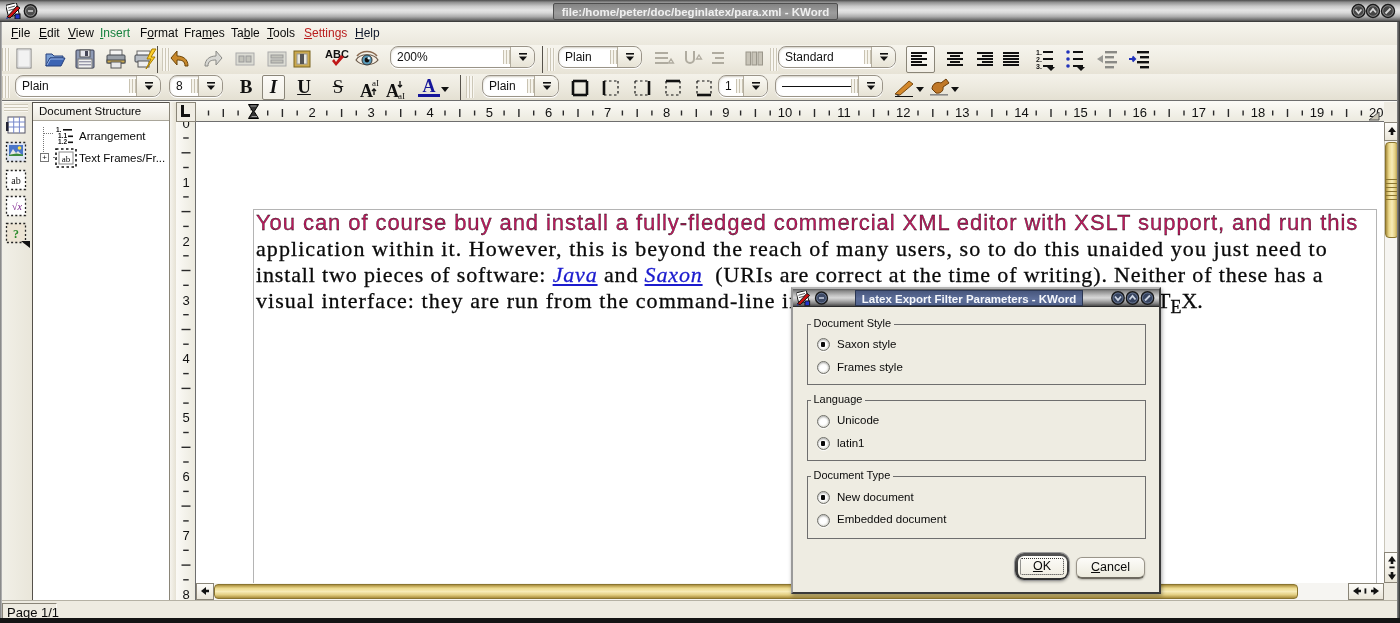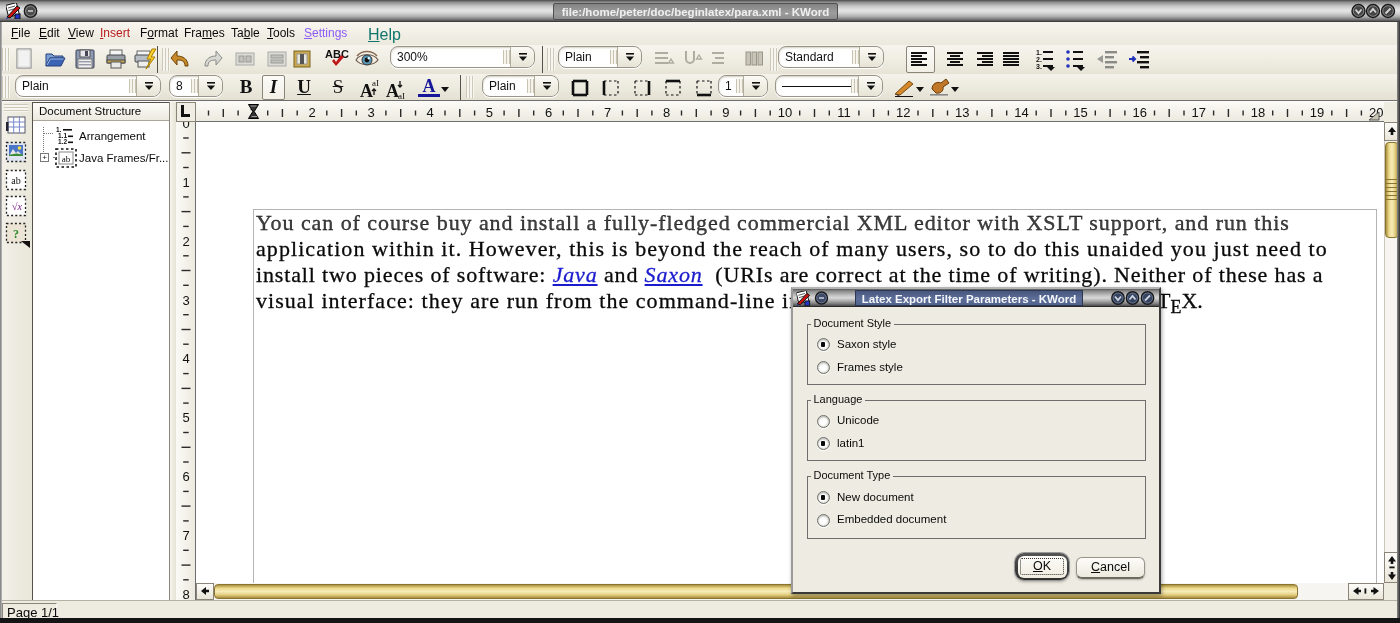--- a/index.html
+++ b/index.html
@@ -38,27 +38,27 @@
     <path d="M1370 12.5 L1373 9 L1376 12.5" stroke="#d6d6d6" stroke-width="1.8" fill="none"></path>
 <circle cx="1388" cy="11" r="6.5" fill="#464646" stroke="#1a1a1a" stroke-width="1.4"></circle>
     <circle cx="1388" cy="11" r="5.3" fill="none" stroke="#bbb" stroke-width="1" opacity="0.55"></circle>
     <path d="M1385.5 13.5 L1390.5 8.5" stroke="#d6d6d6" stroke-width="1.8" fill="none"></path>
 </svg>
 <div class="ab" style="left:553px;top:2.5px;width:285px;height:17px;background:linear-gradient(180deg,#838383,#9d9d9d 60%,#8c8c8c);border:1px solid #4f4f4f;border-radius:2px;color:#efefef;font-weight:bold;font-size:11.5px;text-align:center;line-height:16px;white-space:nowrap">file:/home/peter/doc/beginlatex/para.xml - KWord</div>
 <div class="ab" style="left:0;top:22px;width:1400px;height:23px;background:linear-gradient(180deg,#f7f5ee,#ebe8dd)"></div>
 <div class="ab" style="left:11px;top:26px;font-size:12px;color:#0a0a0a"><u>F</u>ile</div>
 <div class="ab" style="left:39px;top:26px;font-size:12px;color:#0a0a0a"><u>E</u>dit</div>
 <div class="ab" style="left:68px;top:26px;font-size:12px;color:#0a0a0a"><u>V</u>iew</div>
-<div class="ab" style="left:100px;top:26px;font-size:12px;color:#b91c1c"><u>I</u>nsert</div>
+<div class="ab" style="left:100px;top:26px;font-size:12px;color:#15803d"><u>I</u>nsert</div>
 <div class="ab" style="left:140px;top:26px;font-size:12px;color:#0a0a0a">F<u>o</u>rmat</div>
 <div class="ab" style="left:184px;top:26px;font-size:12px;color:#0a0a0a">Fra<u>m</u>es</div>
 <div class="ab" style="left:231px;top:26px;font-size:12px;color:#0a0a0a">Ta<u>b</u>le</div>
 <div class="ab" style="left:267px;top:26px;font-size:12px;color:#0a0a0a"><u>T</u>ools</div>
-<div class="ab" style="left:304px;top:26px;font-size:12px;color:#8b5cf6"><u>S</u>ettings</div>
-<div class="ab" style="left:368px;top:26px;font-size:16px;color:#0f766e"><u>H</u>elp</div>
+<div class="ab" style="left:304px;top:26px;font-size:12px;color:#b91c1c"><u>S</u>ettings</div>
+<div class="ab" style="left:355px;top:26px;font-size:12px;color:#0f172a"><u>H</u>elp</div>
 <div class="ab" style="left:0;top:45px;width:1400px;height:29px;background:linear-gradient(180deg,#f6f4ed 0%,#efece2 55%,#e7e3d6 100%)"></div>
 <div class="ab" style="left:0;top:74px;width:1400px;height:26px;background:linear-gradient(180deg,#f4f2ea 0%,#ece9de 55%,#e4e0d2 100%)"></div>
 <div class="ab" style="left:0;top:100px;width:1400px;height:1px;background:#6e6e6e"></div>
 <div class="ab" style="left:0;top:101px;width:1400px;height:1px;background:#fbfaf6"></div>
 <div class="ab" style="left:2px;top:48px;width:8px;height:23px;background:repeating-linear-gradient(90deg,#cdc8b8 0 1px,#f8f6f0 1px 3px)"></div>
 <div class="ic" style="left:12px;top:47px"><svg width="24" height="24" viewBox="0 0 24 24" style="">
       <rect x="5" y="2" width="14" height="19" fill="#fdfdfd" stroke="#7a7a7a"></rect>
       <rect x="6" y="3" width="12" height="17" fill="#f2f2f2" stroke="#d5d5d5"></rect>
     </svg></div>
 <div class="ic" style="left:43px;top:47px"><svg width="24" height="24" viewBox="0 0 24 24" style="">
@@ -114,21 +114,21 @@
       <path d="M7 14 L11 19 L19 10 L16 8 L11 15 L9 12 Z" fill="#c01818"></path>
     </svg></div>
 <div class="ic" style="left:355px;top:47px"><svg width="24" height="24" viewBox="0 0 24 24" style="">
       <path d="M1 13 C5 6 19 6 23 13 C19 19 5 19 1 13 Z" fill="#f4ede2" stroke="#6a5a4a" stroke-width="1.2"></path>
       <path d="M2 9 C7 3 17 3 22 9" fill="none" stroke="#8a6a50" stroke-width="1.6"></path>
       <circle cx="12" cy="13" r="5" fill="#5a9ab8" stroke="#333"></circle>
       <circle cx="12" cy="13" r="2.4" fill="#111"></circle>
       <circle cx="13.8" cy="11.2" r="1.2" fill="#e8f8ff"></circle>
     </svg></div>
 <div class="kc" style="left:390px;top:46px;width:145px;height:22px">
-    <div class="fld" style="left:6px;top:3px">300%</div>
+    <div class="fld" style="left:6px;top:3px">200%</div>
     <div class="rg"></div>
     <div class="btn">
       <svg class="arr" width="12" height="10">
         <rect x="2" y="1" width="8" height="1.6" fill="#111"></rect>
         <path d="M2 4.5 L10 4.5 L6 9 Z" fill="#111"></path>
       </svg>
     </div>
   </div>
 <div class="ab" style="left:542px;top:46px;width:1px;height:27px;background:#55514a"></div>
 <div class="ab" style="left:547px;top:48px;width:8px;height:23px;background:repeating-linear-gradient(90deg,#cdc8b8 0 1px,#f8f6f0 1px 3px)"></div>
@@ -156,21 +156,21 @@
       <rect x="6" y="5" width="12" height="2" fill="#b0aca0"></rect>
       <rect x="9" y="10" width="9" height="2" fill="#b0aca0"></rect>
       <rect x="6" y="15" width="12" height="2" fill="#b0aca0"></rect>
     </svg></div>
 <div class="ic" style="left:742px;top:47px"><svg width="24" height="24" viewBox="0 0 24 24" style="">
       <rect x="4" y="5" width="4.5" height="13" fill="#c8c4b8" stroke="#9a968a"></rect>
       <rect x="10" y="5" width="4.5" height="13" fill="#c8c4b8" stroke="#9a968a"></rect>
       <rect x="16" y="5" width="4.5" height="13" fill="#c8c4b8" stroke="#9a968a"></rect>
     </svg></div>
 <div class="ab" style="left:770px;top:48px;width:8px;height:23px;background:repeating-linear-gradient(90deg,#cdc8b8 0 1px,#f8f6f0 1px 3px)"></div>
-<div class="kc" style="left:778px;top:46px;width:106px;height:22px">
+<div class="kc" style="left:778px;top:46px;width:118px;height:22px">
     <div class="fld" style="left:6px;top:3px">Standard</div>
     <div class="rg"></div>
     <div class="btn">
       <svg class="arr" width="12" height="10">
         <rect x="2" y="1" width="8" height="1.6" fill="#111"></rect>
         <path d="M2 4.5 L10 4.5 L6 9 Z" fill="#111"></path>
       </svg>
     </div>
   </div>
 <div class="chk" style="left:906px;top:46px;width:29px;height:27px;background:linear-gradient(180deg,#fcfbf8,#f2efe6)"></div>
@@ -397,21 +397,21 @@
       <text x="3" y="18" font-size="6.5" font-weight="bold" fill="#111" font-family="Liberation Sans,sans-serif">1.2</text>
       <rect x="13" y="15.5" width="5" height="1.6" fill="#111"></rect>
     </svg></div>
 <div class="ab" style="left:79px;top:130px;font-size:11.5px;color:#0a0a0a">Arrangement</div>
 <div class="ab" style="left:40px;top:153px;width:9px;height:9px;border:1px solid #777;background:#fff;font-size:8px;line-height:7px;text-align:center;color:#111">+</div>
 <div class="ab" style="left:55px;top:148px"><svg width="22" height="20" viewBox="0 0 22 20" style="">
       <rect x="1" y="1" width="20" height="18" fill="none" stroke="#111" stroke-width="1.6" stroke-dasharray="2.5 2.5"></rect>
       <rect x="4" y="4" width="14" height="12" fill="#fff" stroke="#888"></rect>
       <text x="11" y="14" font-size="9" text-anchor="middle" fill="#111" font-family="Liberation Serif,serif">ab</text>
     </svg></div>
-<div class="ab" style="left:79px;top:152px;font-size:11.5px;color:#0a0a0a">Java Frames/Fr...</div>
+<div class="ab" style="left:79px;top:152px;font-size:11.5px;color:#0a0a0a">Text Frames/Fr...</div>
 <div class="ab" style="left:170px;top:102px;width:6px;height:499px;background:linear-gradient(90deg,#f6f4ee,#e6e2d4)"></div>
 <div class="ab" style="left:176px;top:102px;width:20px;height:20px;background:#f0ede4;border:1px solid #8a8578"></div>
 <div class="ab" style="left:181px;top:105px;width:9px;height:12px;border-left:3px solid #111;border-bottom:3px solid #111"></div>
 <div class="ab" style="left:196px;top:102px;width:1188px;height:20px;background:linear-gradient(180deg,#fbfaf6,#eceadf);border-bottom:1px solid #6e6e6e;overflow:hidden">
     <svg width="1188" height="20" style="position:absolute;left:0;top:0">
       <rect x="11.8" y="8.5" width="1.4" height="5.0" fill="#2a2a2a"></rect>
       <rect x="26.6" y="7.0" width="1.4" height="8.0" fill="#2a2a2a"></rect>
       <rect x="41.4" y="8.5" width="1.4" height="5.0" fill="#2a2a2a"></rect>
       <rect x="71.0" y="8.5" width="1.4" height="5.0" fill="#2a2a2a"></rect>
       <rect x="85.7" y="7.0" width="1.4" height="8.0" fill="#2a2a2a"></rect>
@@ -531,21 +531,21 @@
       <rect x="7.2" y="398.2" width="5.5" height="1.4" fill="#2a2a2a"></rect>
       <text x="10" y="418.1" font-size="13" text-anchor="middle" fill="#111" font-family="Liberation Sans, sans-serif">7</text>
       <rect x="7.2" y="427.6" width="5.5" height="1.4" fill="#2a2a2a"></rect>
       <rect x="5.5" y="442.4" width="9.0" height="1.4" fill="#2a2a2a"></rect>
       <rect x="7.2" y="457.1" width="5.5" height="1.4" fill="#2a2a2a"></rect>
       <text x="10" y="477.0" font-size="13" text-anchor="middle" fill="#111" font-family="Liberation Sans, sans-serif">8</text>
     </svg>
   </div>
 <div class="ab" style="left:196px;top:122px;width:1188px;height:461px;background:#fff;overflow:hidden"></div>
 <div class="ab" style="left:253px;top:209px;width:1124px;height:374px;border-left:1px solid #b4b4b4;border-top:1px solid #b4b4b4;border-right:1px solid #b4b4b4"></div>
-<div id="l1" style="position:absolute;font-family:Liberation Serif, serif;font-size:22px;color:#404040;white-space:nowrap;-webkit-text-stroke:0.3px #0a0a0a;letter-spacing:0.93px;left:256px;top:210px">You can of course buy and install a fully-fledged commercial XML editor with XSLT support, and run this</div>
+<div id="l1" style="position:absolute;font-family:Liberation Sans, sans-serif;font-size:22px;color:#be185d;white-space:nowrap;-webkit-text-stroke:0.3px #0a0a0a;letter-spacing:0.93px;left:256px;top:210px">You can of course buy and install a fully-fledged commercial XML editor with XSLT support, and run this</div>
 <div id="l2" style="position:absolute;font-family:'Liberation Serif',serif;font-size:22px;color:#0a0a0a;white-space:nowrap;-webkit-text-stroke:0.3px #0a0a0a;letter-spacing:1.07px;left:256px;top:236px">application within it. However, this is beyond the reach of many users, so to do this unaided you just need to</div>
 <div id="l3" style="position:absolute;font-family:'Liberation Serif',serif;font-size:22px;color:#0a0a0a;white-space:nowrap;-webkit-text-stroke:0.3px #0a0a0a;letter-spacing:0.85px;left:256px;top:262px">install two pieces of software: <span style="color:#1b1bce;font-style:italic;text-decoration:underline;text-decoration-color:#1b1bce;-webkit-text-stroke:0.3px #1b1bce">Java</span> and <span style="color:#1b1bce;font-style:italic;text-decoration:underline;text-decoration-color:#1b1bce;-webkit-text-stroke:0.3px #1b1bce">Saxon</span>&nbsp; (URIs are correct at the time of writing). Neither of these has a</div>
 <div id="l4" style="position:absolute;font-family:'Liberation Serif',serif;font-size:22px;color:#0a0a0a;white-space:nowrap;-webkit-text-stroke:0.3px #0a0a0a;letter-spacing:1.05px;left:256px;top:288px">visual interface: they are run from the command-line in a console or terminal</div>
 <div style="position:absolute;font-family:'Liberation Serif',serif;font-size:22px;color:#0a0a0a;white-space:nowrap;-webkit-text-stroke:0.3px #0a0a0a;left:1157px;top:288px">T<span style="font-size:18px;vertical-align:-4.5px">E</span>X.</div>
 <div class="ab" style="left:1384px;top:122px;width:16px;height:461px;background:#f6f5f2;border-left:1px solid #cac6ba"></div>
 <div class="ab" style="left:1384px;top:122px;width:16px;height:19px;background:linear-gradient(180deg,#fdfcf9,#e9e5d8);border:1px solid #8a8578"></div>
 <svg class="ab" style="left:1387px;top:126px" width="10" height="10">
     <path d="M5 1 L9 6 L6.3 6 L6.3 9 L3.7 9 L3.7 6 L1 6 Z" fill="#111"></path>
   </svg>
 <div class="ab" style="left:1385px;top:142px;width:14px;height:96px;border-radius:4px;background:linear-gradient(90deg,#ab8f3e,#ecd98c 25%,#f7ecb8 50%,#e3cf82 75%,#a98d3c);border:1px solid #8a7530"></div>

